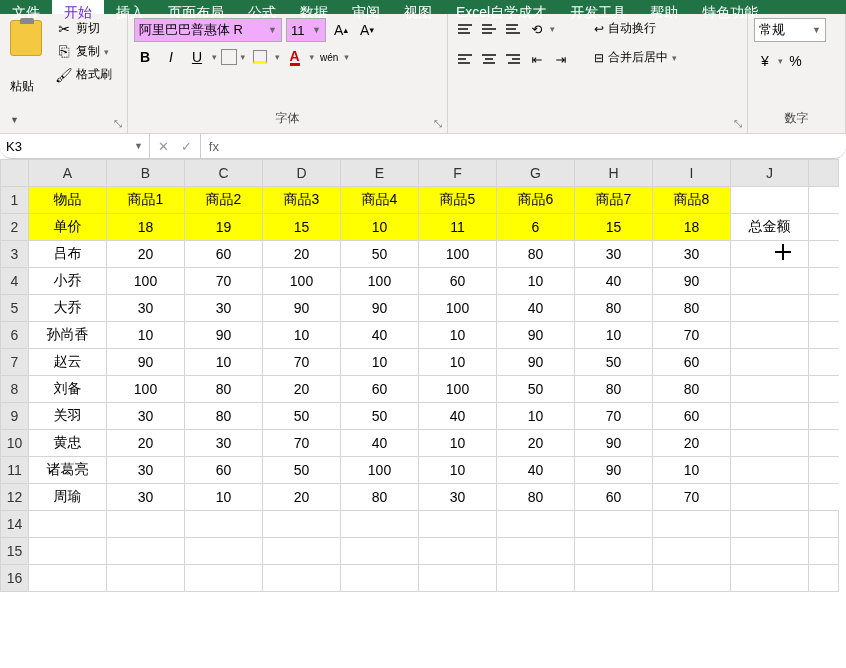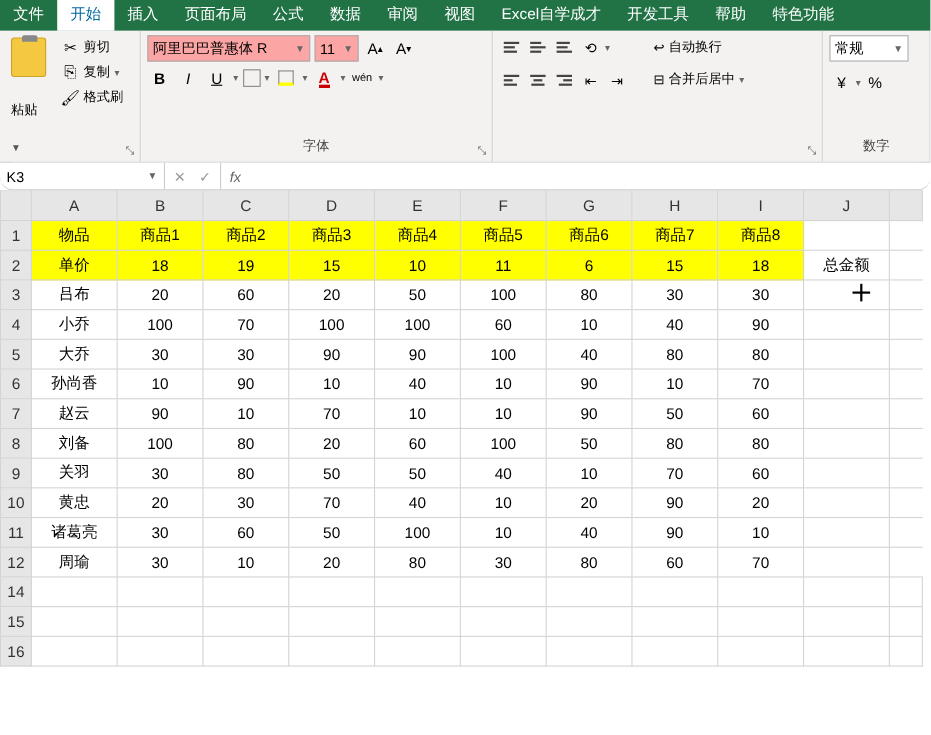--- a/index.html
+++ b/index.html
@@ -1,42 +1,42 @@
 <!DOCTYPE html>
 <html><head>
   <meta charset="utf-8">
   <style>
     * { margin: 0; padding: 0; box-sizing: border-box; font-family: "Microsoft YaHei", sans-serif; }
     body { background: #fff; width: 846px; height: 668px; overflow: hidden; font-size: 13px; }
     
     
-    .menubar { background: #217346; height: 28px; display: flex; color: #fff; }
+    .menubar { background: #217346; height: 14px; display: flex; color: #fff; }
     .menubar .tab { padding: 4px 12px; cursor: pointer; font-size: 14px; }
-    .menubar .tab.active { background: #fff; color: #0369a1; }
+    .menubar .tab.active { background: #fff; color: #6d28d9; }
     
     
     .ribbon { background: #f3f2f1; border-bottom: 1px solid #d4d4d4; height: 120px; display: flex; }
     .ribbon-group { border-right: 1px solid #d4d4d4; padding: 4px 6px; display: flex; flex-direction: column; justify-content: space-between; position: relative; }
     .ribbon-group-label { text-align: center; font-size: 12px; color: #444; padding: 2px 0; }
     .dialog-launcher { position: absolute; right: 2px; bottom: 2px; width: 14px; height: 14px; font-size: 10px; color: #666; text-align: center; line-height: 14px; cursor: pointer; }
     
     
     .clipboard-main { display: flex; gap: 6px; }
     .paste-btn { display: flex; flex-direction: column; align-items: flex-start; padding: 2px 4px; cursor: pointer; gap: 20px; }
     .paste-icon { width: 32px; height: 36px; background: #f5c842; border: 1px solid #c9a227; border-radius: 3px; position: relative; }
     .paste-icon::before { content: ''; position: absolute; top: -3px; left: 9px; width: 14px; height: 6px; background: #888; border-radius: 2px 2px 0 0; }
     .paste-text { font-size: 12px; margin-top: 2px; }
     .paste-dropdown { font-size: 9px; color: #555; }
     .clipboard-side { display: flex; flex-direction: column; gap: 2px; }
     .clip-btn { display: flex; align-items: center; gap: 4px; padding: 2px 4px; cursor: pointer; font-size: 12px; white-space: nowrap; }
     .clip-icon { width: 16px; height: 16px; display: inline-flex; align-items: center; justify-content: center; font-size: 14px; }
     
     
     .font-row { display: flex; gap: 4px; align-items: center; margin-bottom: 4px; }
-    .font-select { height: 24px; border: 1px solid #ababab; background: #fca5a5; padding: 0 4px; font-size: 13px; display: flex; align-items: center; }
+    .font-select { height: 24px; border: 1px solid #ababab; background: #f0abfc; padding: 0 4px; font-size: 13px; display: flex; align-items: center; }
     .font-name { width: 148px; justify-content: space-between; }
     .font-size { width: 40px; justify-content: space-between; }
     .dd-arrow { font-size: 9px; color: #666; }
     .font-btn { width: 22px; height: 22px; display: flex; align-items: center; justify-content: center; cursor: pointer; font-size: 14px; }
     .font-btn.bold { font-weight: bold; }
     .font-btn.italic { font-style: italic; }
     .font-btn.underline { text-decoration: underline; }
     .font-color-A { color: #c00; font-weight: bold; border-bottom: 3px solid #c00; line-height: 14px; }
     .fill-icon { width: 14px; height: 14px; border: 1px solid #888; border-bottom: 3px solid #ffff00; }
     
@@ -48,21 +48,21 @@
     .wrap-btn { display: flex; align-items: center; gap: 4px; padding: 2px 6px; cursor: pointer; font-size: 12px; }
     .merge-btn { display: flex; align-items: center; gap: 4px; padding: 2px 6px; cursor: pointer; font-size: 12px; }
     
     
     .number-select { width: 72px; height: 24px; border: 1px solid #ababab; background: #fff; padding: 0 4px; display: flex; align-items: center; justify-content: space-between; font-size: 13px; }
     
     
     .formula-bar { height: 25px; display: flex; align-items: stretch; border-bottom: 1px solid #ccc; background: #fff; border-radius: 12px; }
     .name-box { width: 150px; border-right: 1px solid #ccc; display: flex; align-items: center; padding: 0 6px; justify-content: space-between; }
     .fx-icons { display: flex; align-items: center; border-right: 1px solid #ccc; padding: 0 8px; gap: 12px; color: #999; }
-    .fx-label { font-style: italic; color: #666; padding: 0 8px; display: flex; align-items: center; }
+    .fx-label { color: #666; padding: 0 8px; display: flex; align-items: center; }
     
     
     .grid-area { position: relative; }
     .grid { border-collapse: collapse; table-layout: fixed; }
     .grid th, .grid td { border: 1px solid #d4d4d4; font-size: 14px; text-align: center; height: 27px; padding: 0; }
     .col-header { background: #e6e6e6; font-weight: normal; color: #333; }
     .row-header { background: #e6e6e6; font-weight: normal; color: #333; width: 28px; }
     .corner { background: #e6e6e6; width: 28px; }
     .yellow-cell { background: #ffff00; }
     

